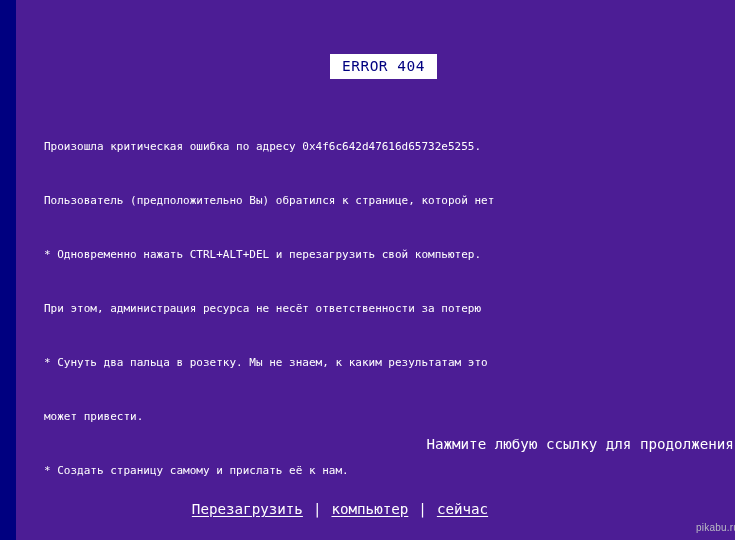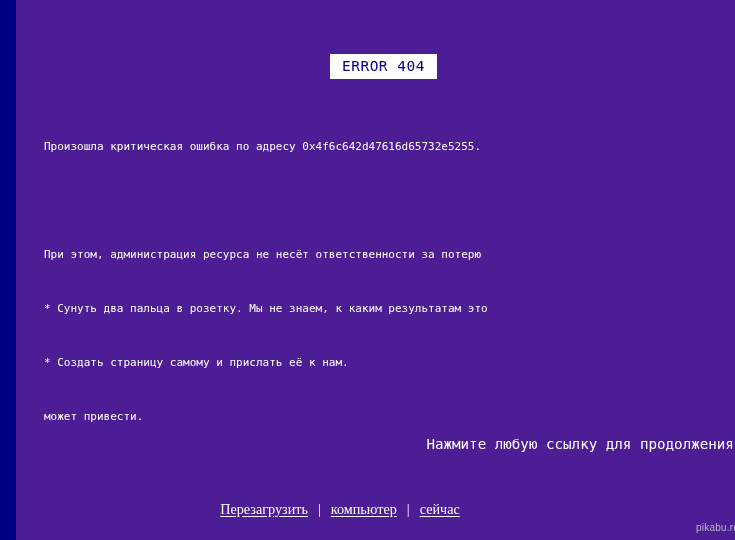--- a/index.html
+++ b/index.html
@@ -78,21 +78,20 @@
   .links-row {
     position: absolute;
     top: 500px;
     left: 0;
     width: 648px;
     text-align: center;
     color: #ffffff;
     font-size: 14.2px;
     line-height: 18px;
     white-space: pre;
-    font-family: Liberation Serif, serif;
   }
   .link {
     color: #ffffff;
     text-decoration: underline;
     text-underline-offset: 2px;
     cursor: pointer;
   }
   .link-sep {
     display: inline-block;
     padding: 0 10px;
@@ -115,27 +114,29 @@
 <body>
 
 <div class="screen">
 
   <div class="header-row">
     <span class="error-badge">ERROR 404</span>
   </div>
 
   <div class="body-text para-block">
     <span class="body-line">Произошла критическая ошибка по адресу 0x4f6c642d47616d65732e5255.</span>
+    <span class="body-line">Пользователь (предположительно Вы) обратился к странице, которой нет</span>
   </div>
 
   <div class="body-text list-block">
+    <span class="body-line">* Одновременно нажать CTRL+ALT+DEL и перезагрузить свой компьютер.</span>
     <span class="body-line">При этом, администрация ресурса не несёт ответственности за потерю</span>
     <span class="body-line">* Сунуть два пальца в розетку. Мы не знаем, к каким результатам это</span>
+    <span class="body-line">может привести.</span>
     <span class="body-line">* Создать страницу самому и прислать её к нам.</span>
-    <span class="body-line">может привести.</span>
     
     
     
     
     
   </div>
 
   <div class="prompt-row"><span>Нажмите любую ссылку для продолжения </span><span class="cursor-block">_</span></div>
 
   <div class="links-row"><a class="link" href="#">Перезагрузить</a><span class="link-sep">|</span><a class="link" href="#">компьютер</a><span class="link-sep">|</span><a class="link" href="#">сейчас</a></div>

